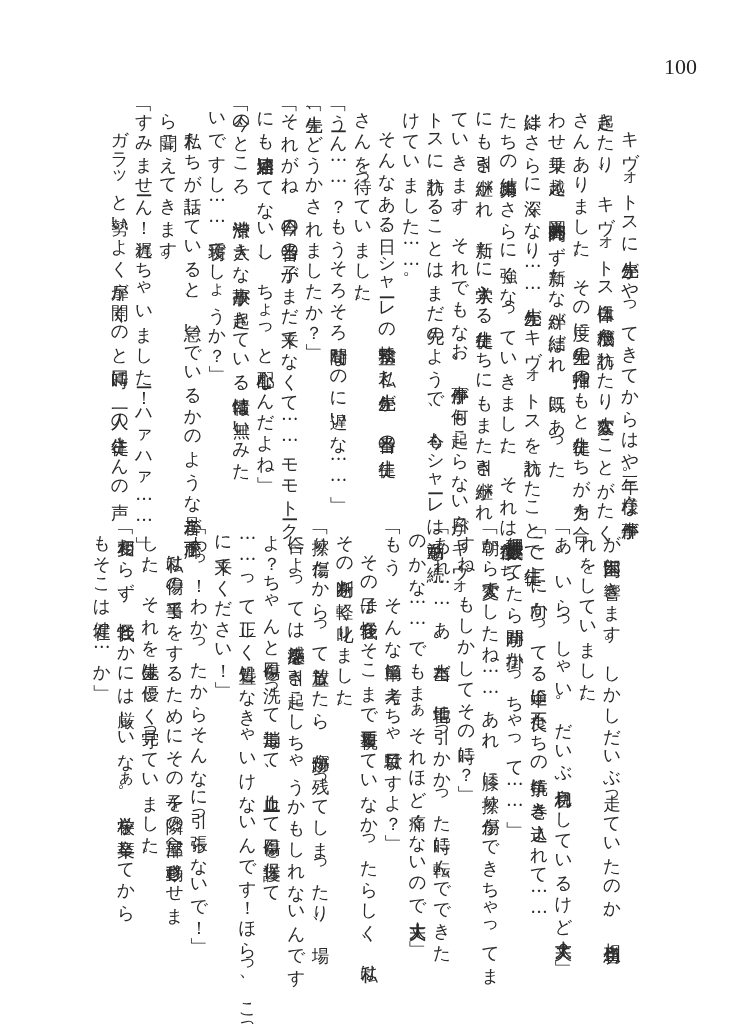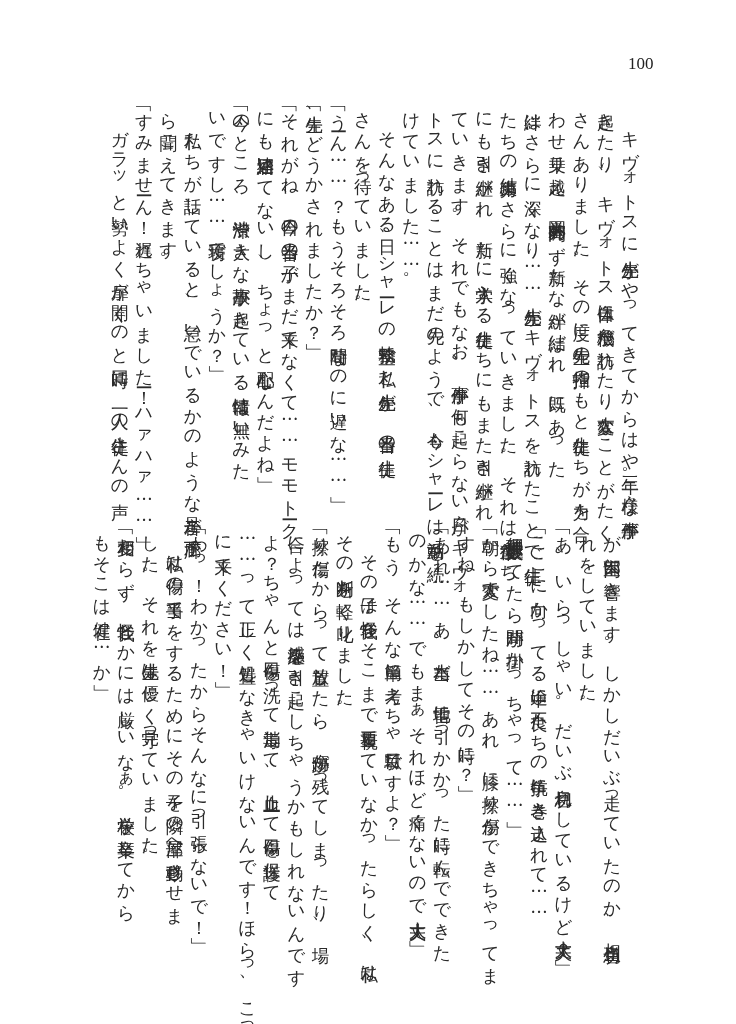--- a/index.html
+++ b/index.html
@@ -1,18 +1,18 @@
 <!DOCTYPE html>
 <html><head>
 <meta charset="utf-8">
 <style>
   html, body { margin:0; padding:0; background:#ffffff; }
   body { width:736px; height:1024px; position:relative; overflow:hidden;
          font-family:"DejaVu Serif","Liberation Serif",serif; color:#2a2a2a; }
-  .page-number { position:absolute; left:628px; top:54px; font-size:17px;
+  .page-number { position:absolute; left:664px; top:54px; font-size:22px;
                  font-family:"Liberation Serif","DejaVu Serif",serif; color:#222; }
   .block { position:absolute; writing-mode:vertical-rl; text-orientation:upright;
            font-size:17.6px; line-height:24.3px; letter-spacing:1.2px; }
   .block p { margin:0; white-space:nowrap; }
   .block-top { right:94px; top:100px; height:410px; }
   .block-bottom { right:112px; top:523px; height:420px; }
 </style>
 </head>
 <body>
 

